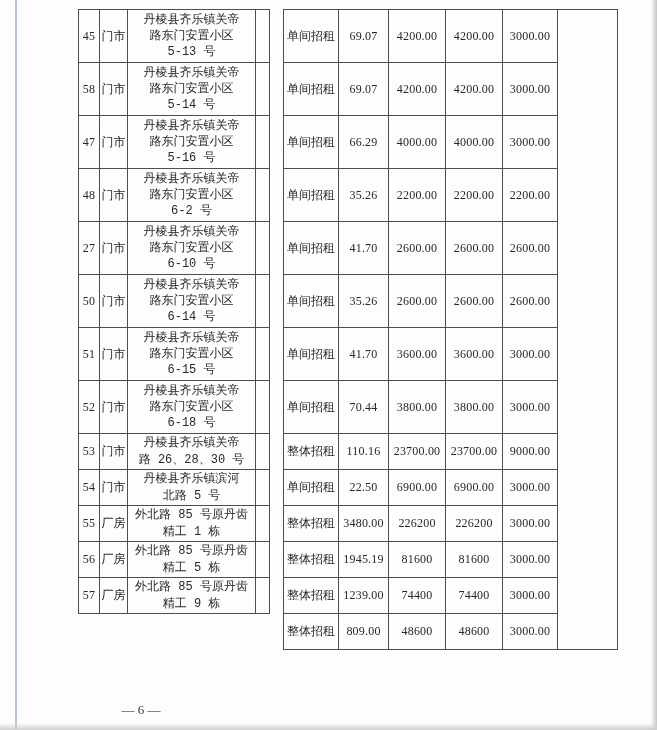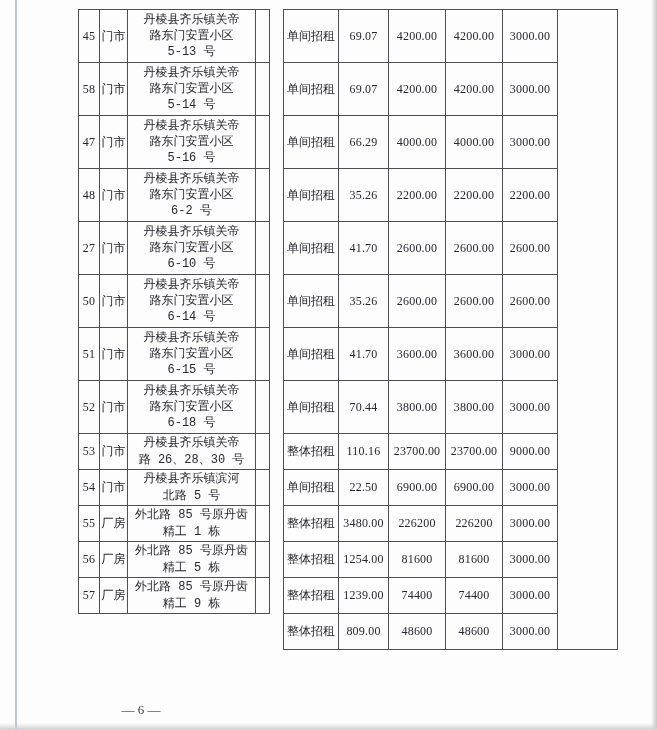--- a/index.html
+++ b/index.html
@@ -266,21 +266,21 @@
         </tr>
         <tr class="short">
           <td>整体招租</td>
           <td class="num">3480.00</td>
           <td class="num">226200</td>
           <td class="num">226200</td>
           <td class="num">3000.00</td>
         </tr>
         <tr class="short">
           <td>整体招租</td>
-          <td class="num">1254.00</td>
+          <td class="num">1945.19</td>
           <td class="num">81600</td>
           <td class="num">81600</td>
           <td class="num">3000.00</td>
         </tr>
         <tr class="short">
           <td>整体招租</td>
           <td class="num">1239.00</td>
           <td class="num">74400</td>
           <td class="num">74400</td>
           <td class="num">3000.00</td>

